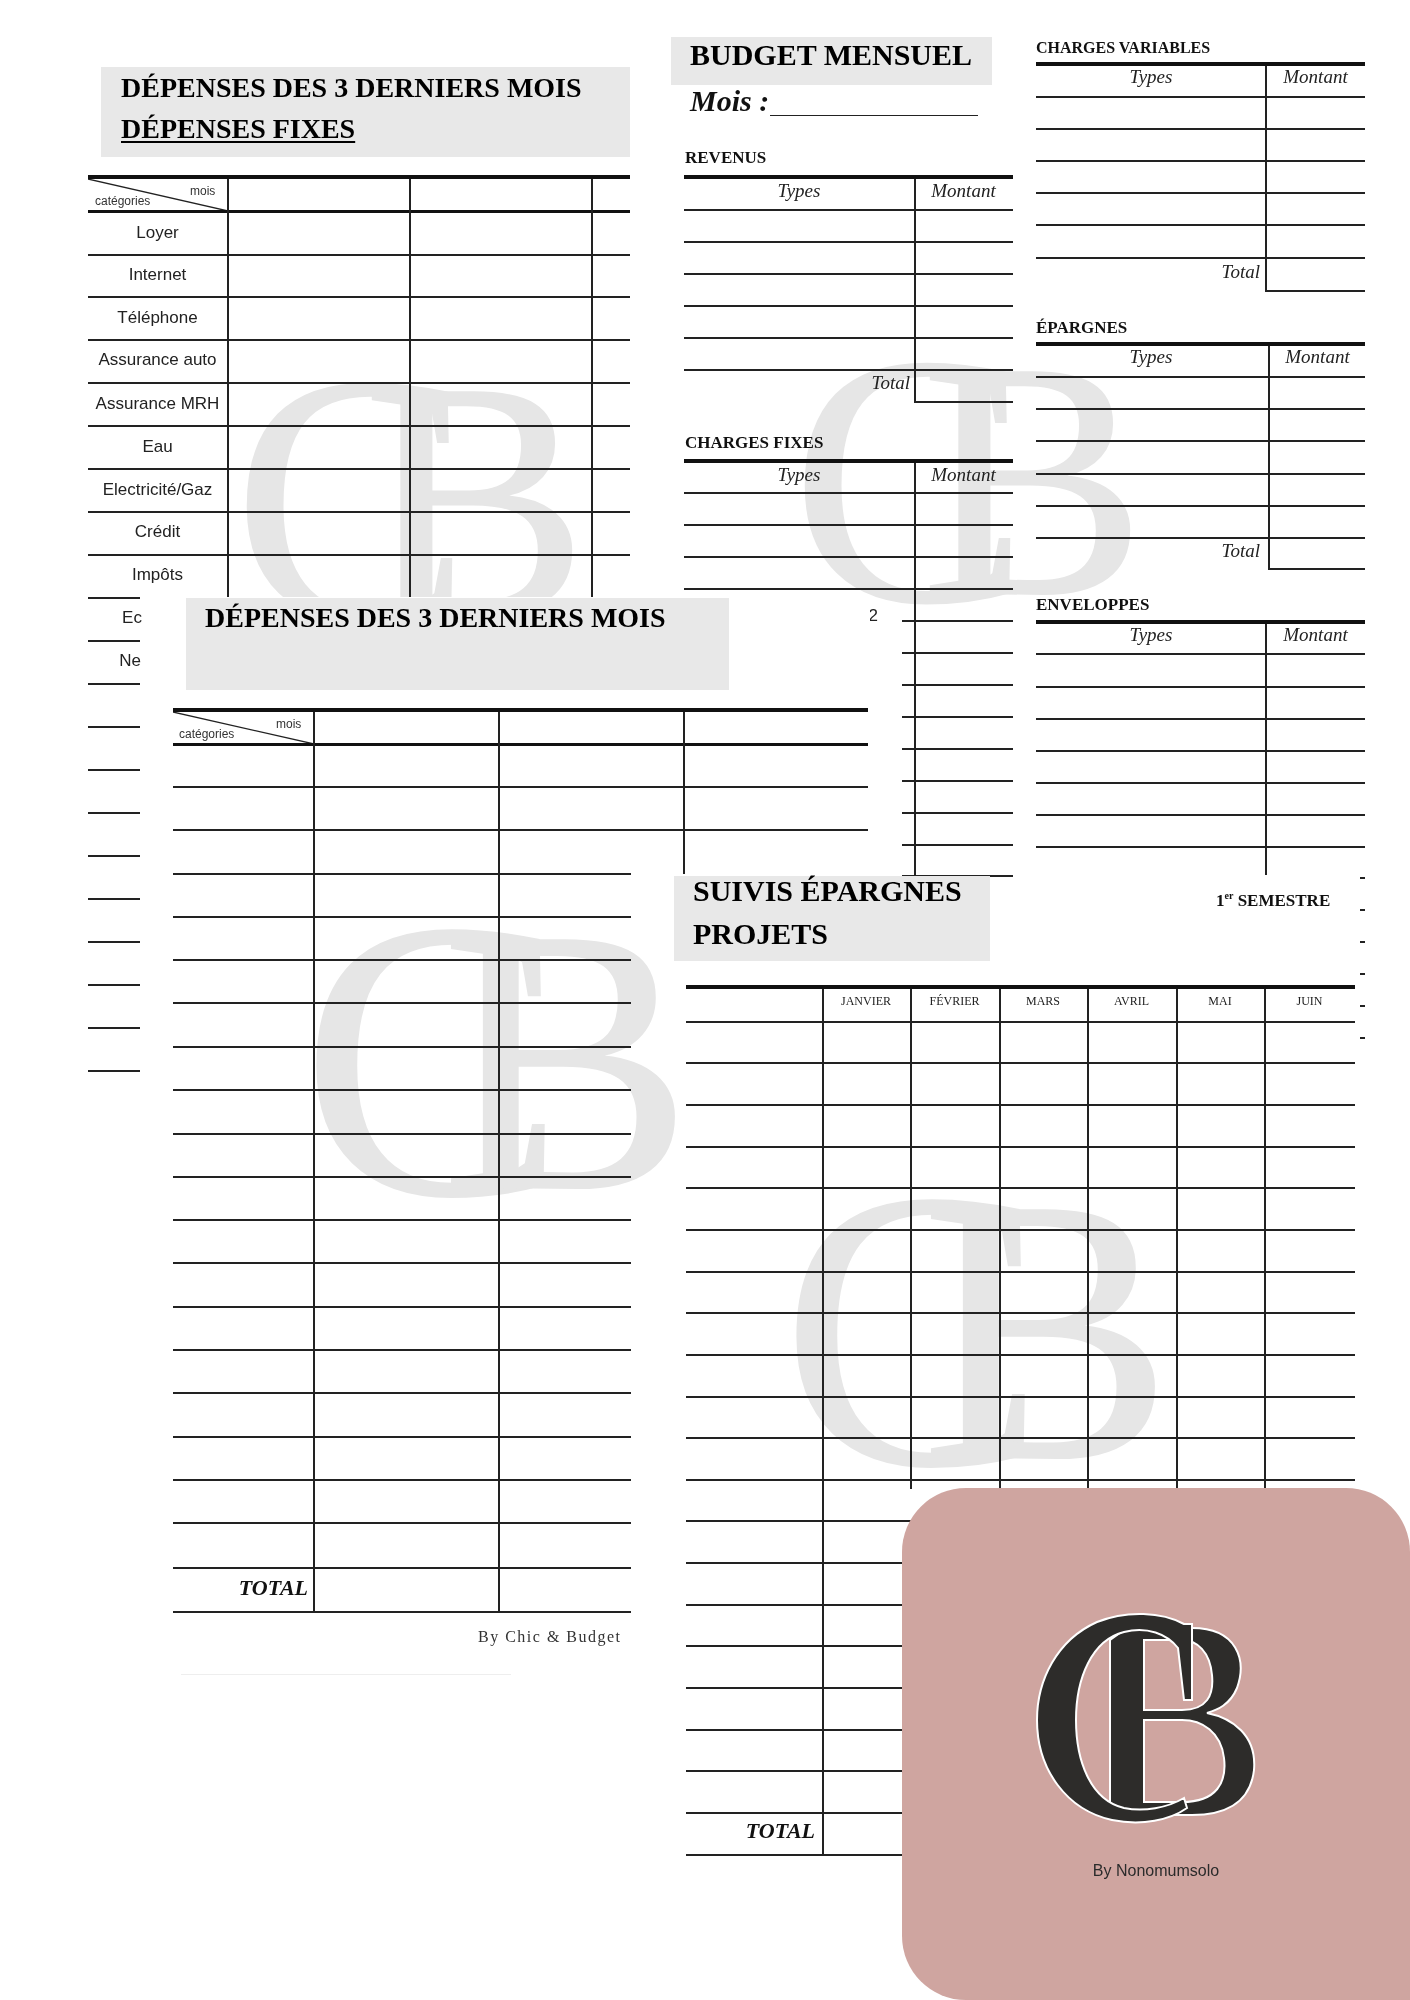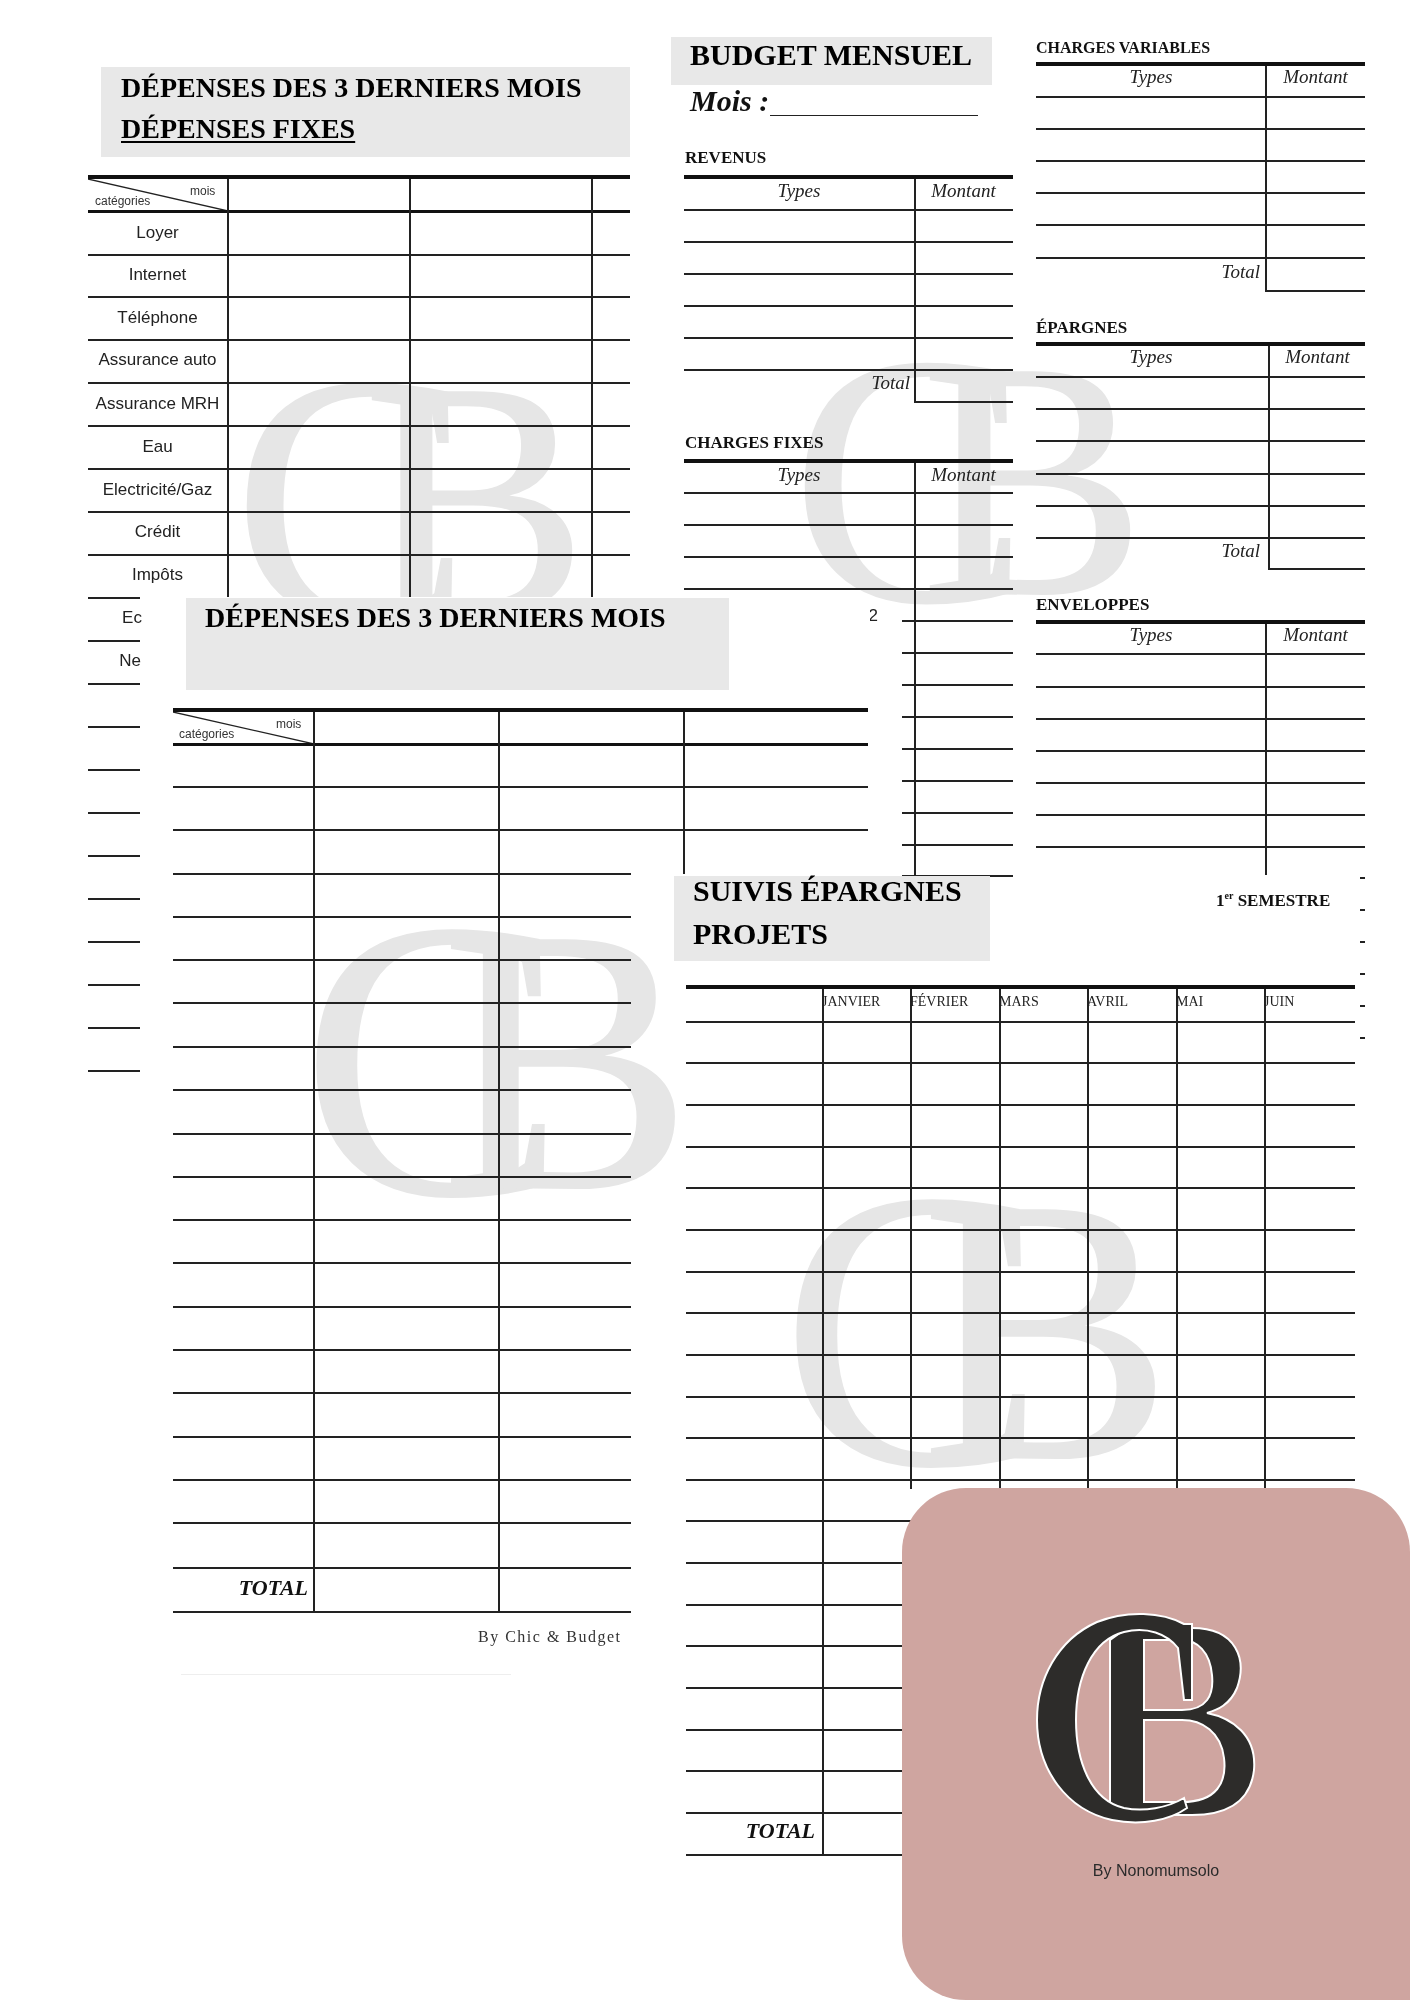--- a/index.html
+++ b/index.html
@@ -23,21 +23,21 @@
 
   .hline { position: absolute; height: 1.5px; background: #222; }
   .hline.thick { height: 5px; background: #111; }
   .vline { position: absolute; width: 1.5px; background: #222; }
 
   .cell-label { position: absolute; font-family: "Liberation Sans", sans-serif; font-size: 17px; color: #222; text-align: center; white-space: nowrap; overflow: hidden; }
   .hdr-italic { position: absolute; font-family: "Liberation Serif", serif; font-style: italic; font-size: 19px; color: #222; text-align: center; }
   .sect { position: absolute; font-family: "Liberation Serif", serif; font-weight: 700; font-size: 17px; color: #111; }
   .diag-mois { position: absolute; font-size: 12px; color: #333; font-family: "Liberation Sans", sans-serif; }
   .diag-cat { position: absolute; font-size: 12px; color: #333; font-family: "Liberation Sans", sans-serif; }
-  .month { position: absolute; font-family: "Liberation Serif", serif; font-size: 14px; color: #222; }
+  .month { position: absolute; font-family: "Liberation Serif", serif; font-size: 12px; color: #222; text-align: center; }
   .dash { position: absolute; width: 5px; height: 1.5px; background: #222; }
 
   .logo-card { position: absolute; left: 902px; top: 1488px; width: 508px; height: 512px; background: #cfa5a0; border-radius: 64px 64px 0 64px; z-index: 5; }
   .logo-mark { position: absolute; left: 130px; top: 122px; width: 230px; height: 220px; }
   .logo-name { position: absolute; left: 0; width: 100%; top: 348px; text-align: center; font-family: "Liberation Sans", sans-serif; font-size: 20px; letter-spacing: 10px; color: #2b2b2b; }
   .logo-by { position: absolute; left: 0; width: 100%; top: 374px; text-align: center; font-family: "Liberation Sans", sans-serif; font-size: 16px; color: #2b2b2b; }
 </style>
 </head>
 <body>
 

